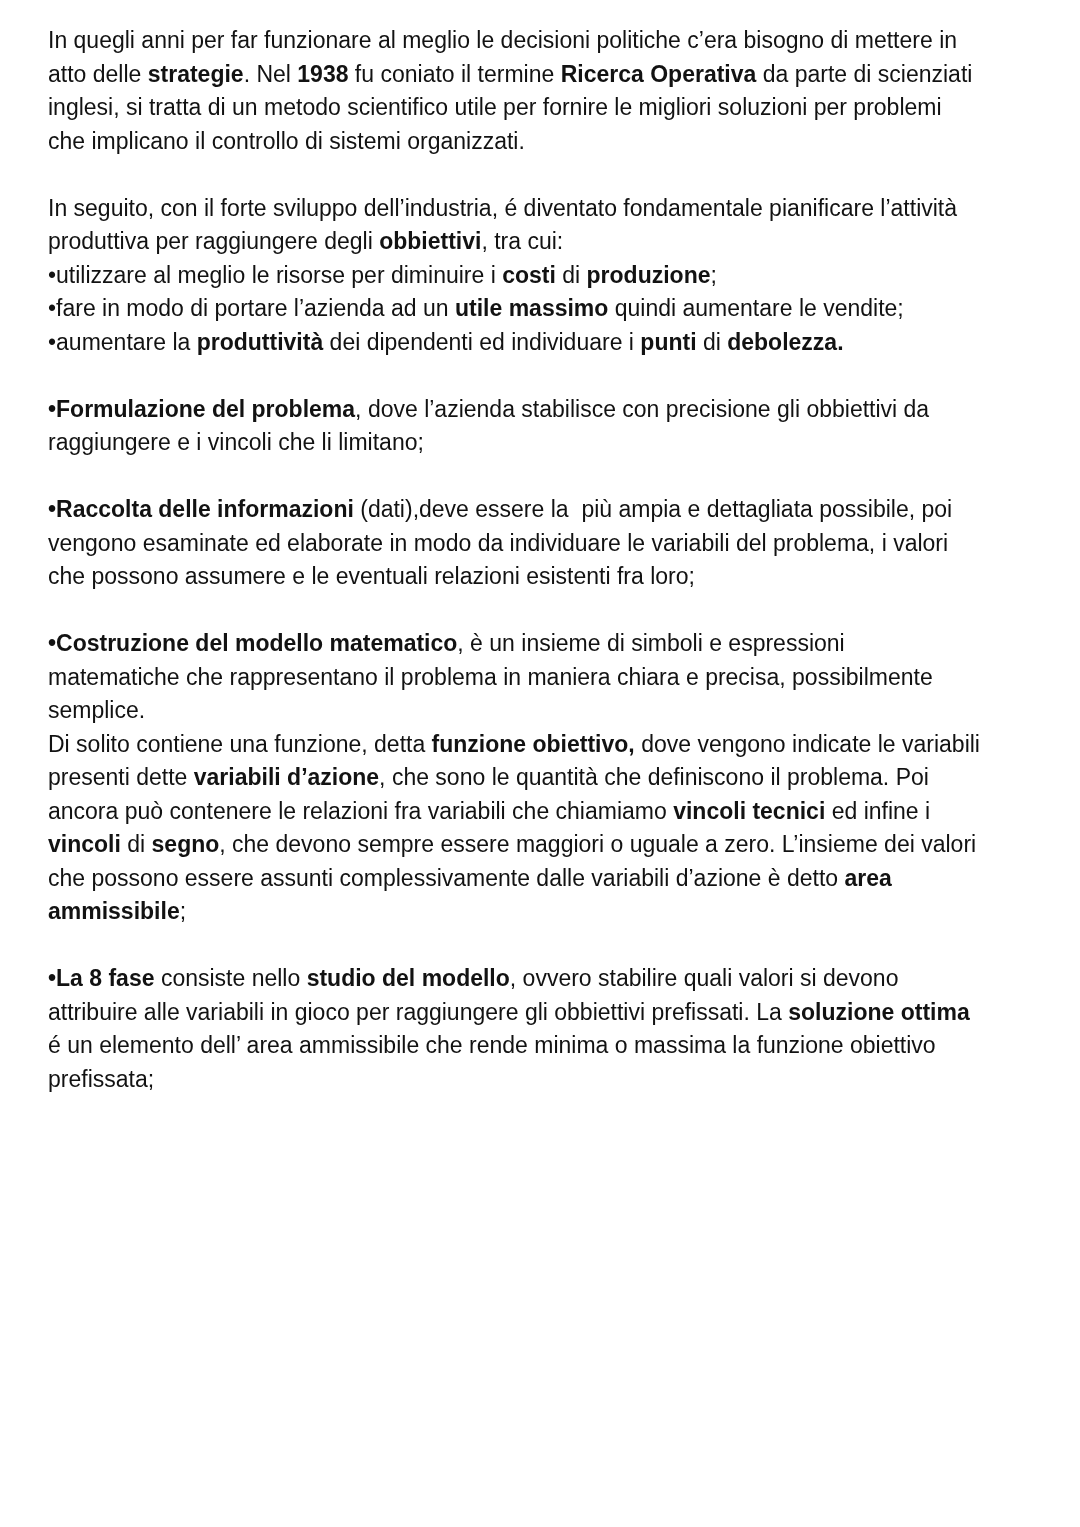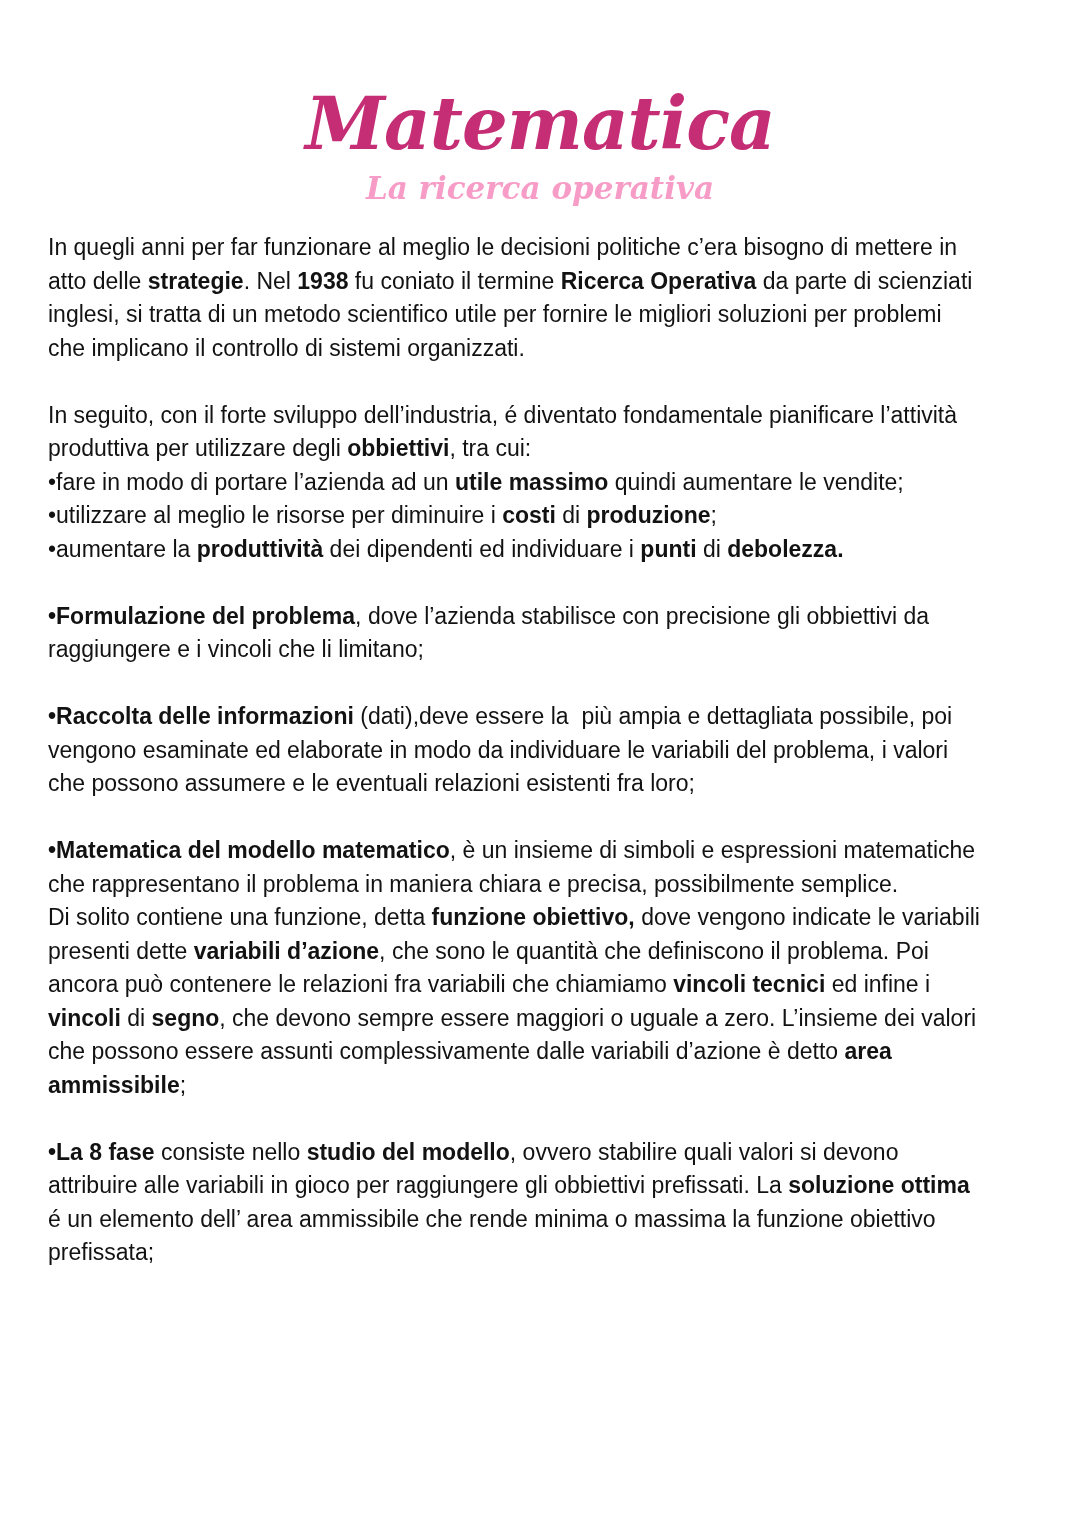--- a/index.html
+++ b/index.html
@@ -52,41 +52,37 @@
   .para {
     margin: 0;
     white-space: pre-wrap;
   }
   .para b { font-weight: bold; }
 </style>
 </head>
 <body>
 
 <div class="page">
-  <div class="doc-header">
-    <div class="doc-title">Matematica</div>
-    <div class="doc-subtitle">La ricerca operativa</div>
-  </div>
   <div class="doc-body">
       <div class="block">
         <p class="para"><span>In quegli anni per far funzionare al meglio le decisioni politiche c’era bisogno di mettere in atto delle </span><b>strategie</b><span>. Nel </span><b>1938</b><span> fu coniato il termine </span><b>Ricerca Operativa</b><span> da parte di scienziati inglesi, si tratta di un metodo scientifico utile per fornire le migliori soluzioni per problemi che implicano il controllo di sistemi organizzati.</span></p>
       </div>
       <div class="block">
-        <p class="para"><span>In seguito, con il forte sviluppo dell’industria, é diventato fondamentale pianificare l’attività produttiva per utilizzare degli </span><b>obbiettivi</b><span>, tra cui:</span></p>
+        <p class="para"><span>In seguito, con il forte sviluppo dell’industria, é diventato fondamentale pianificare l’attività produttiva per raggiungere degli </span><b>obbiettivi</b><span>, tra cui:</span></p>
+        <p class="para"><span>•utilizzare al meglio le risorse per diminuire i </span><b>costi</b><span> di </span><b>produzione</b><span>;</span></p>
         <p class="para"><span>•fare in modo di portare l’azienda ad un </span><b>utile massimo</b><span> quindi aumentare le vendite;</span></p>
-        <p class="para"><span>•utilizzare al meglio le risorse per diminuire i </span><b>costi</b><span> di </span><b>produzione</b><span>;</span></p>
         <p class="para"><span>•aumentare la </span><b>produttività</b><span> dei dipendenti ed individuare i </span><b>punti</b><span> di </span><b>debolezza.</b></p>
       </div>
       <div class="block">
         <p class="para"><b>•Formulazione del problema</b><span>, dove l’azienda stabilisce con precisione gli obbiettivi da raggiungere e i vincoli che li limitano;</span></p>
       </div>
       <div class="block">
         <p class="para"><b>•Raccolta delle informazioni</b><span> (dati),deve essere la  più ampia e dettagliata possibile, poi vengono esaminate ed elaborate in modo da individuare le variabili del problema, i valori che possono assumere e le eventuali relazioni esistenti fra loro;</span></p>
       </div>
       <div class="block">
-        <p class="para"><b>•Matematica del modello matematico</b><span>, è un insieme di simboli e espressioni matematiche che rappresentano il problema in maniera chiara e precisa, possibilmente semplice.</span></p>
+        <p class="para"><b>•Costruzione del modello matematico</b><span>, è un insieme di simboli e espressioni matematiche che rappresentano il problema in maniera chiara e precisa, possibilmente semplice.</span></p>
         <p class="para"><span>Di solito contiene una funzione, detta </span><b>funzione obiettivo,</b><span> dove vengono indicate le variabili presenti dette </span><b>variabili d’azione</b><span>, che sono le quantità che definiscono il problema. Poi ancora può contenere le relazioni fra variabili che chiamiamo </span><b>vincoli tecnici</b><span> ed infine i </span><b>vincoli</b><span> di </span><b>segno</b><span>, che devono sempre essere maggiori o uguale a zero. L’insieme dei valori che possono essere assunti complessivamente dalle variabili d’azione è detto </span><b>area ammissibile</b><span>;</span></p>
       </div>
       <div class="block">
         <p class="para"><b>•La 8 fase</b><span> consiste nello </span><b>studio del modello</b><span>, ovvero stabilire quali valori si devono attribuire alle variabili in gioco per raggiungere gli obbiettivi prefissati. La </span><b>soluzione ottima</b><span> é un elemento dell’ area ammissibile che rende minima o massima la funzione obiettivo prefissata;</span></p>
       </div>
     </div>
 </div>
 
 </body></html>

